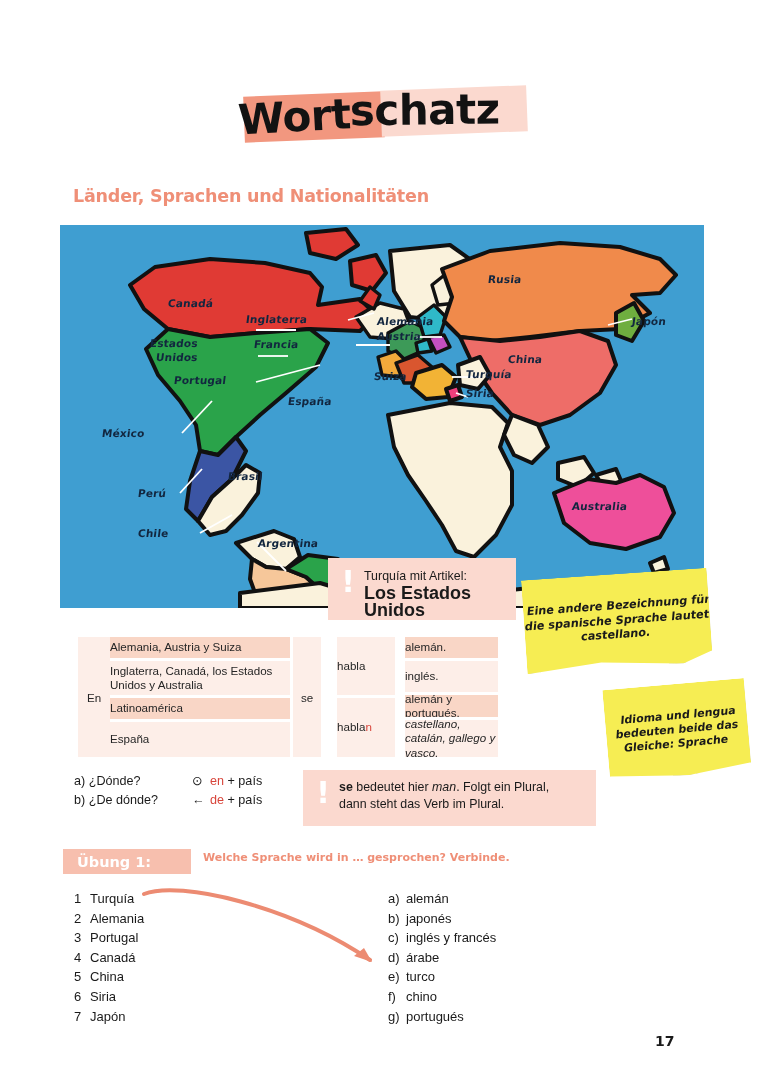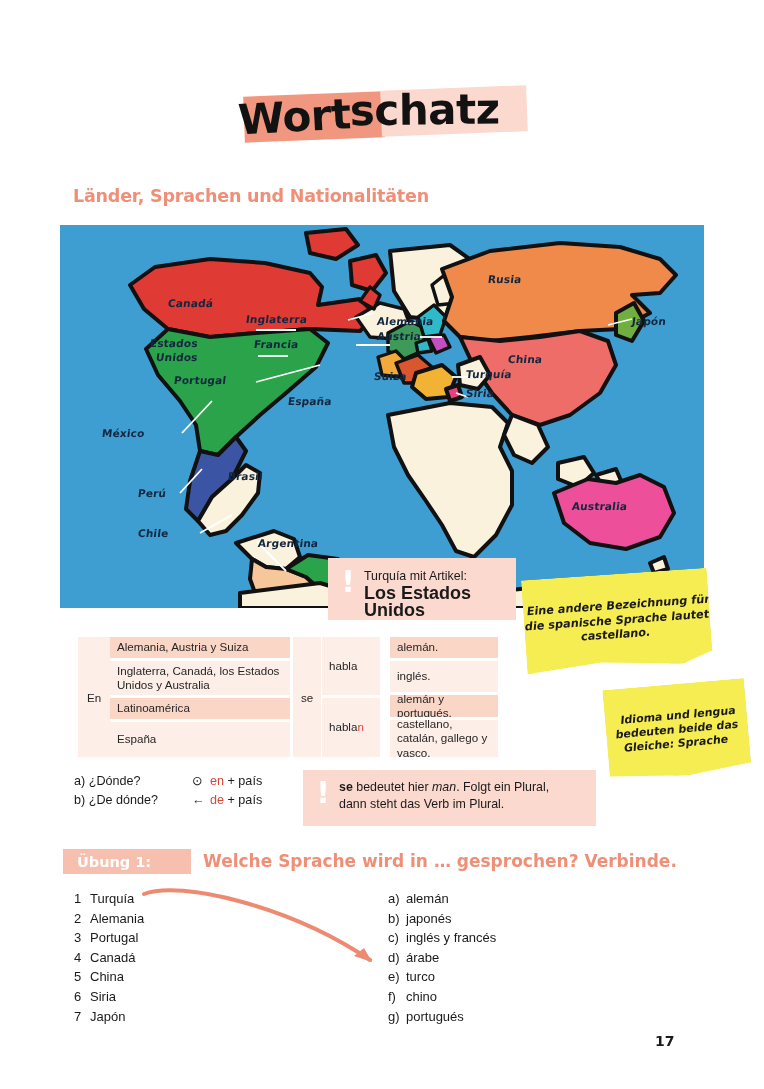--- a/index.html
+++ b/index.html
@@ -105,23 +105,23 @@
     display:flex; font-size:11.6px; color:#262626;
   }
   .conj .cell { background:#fdeee8; }
   .conj .cell.alt { background:#f9d6c6; }
   .conj-col { display:flex; flex-direction:column; }
   .c-en { width:32px; justify-content:center; align-items:center;
           background:#fdeee8; display:flex; }
   .c-places { width:180px; }
   .c-se { width:28px; display:flex; align-items:center; justify-content:center;
           background:#fdeee8; margin-left:3px; }
-  .c-verb { width:58px; margin-left:1px; }
+  .c-verb { width:58px; margin-left:16px; }
   .c-lang { width:auto; flex:1; margin-left:10px; }
-  .conj .r { display:flex; align-items:center; padding:3px 7px; line-height:14.5px; }
+  .conj .r { display:flex; align-items:center; padding:3px 0; line-height:14.5px; }
   .r.h22 { height:22px; }
   .r.h34 { height:34px; }
   .gap { height:3px; background:#ffffff; }
   .red-n { color:#d8443a; }
 
   
   .qblock { position:absolute; left:74px; top:772px; font-size:12.6px; line-height:19px; }
   .qrow { display:flex; }
   .qrow .q { width:118px; }
   .qrow .sym { width:18px; color:#1a1a1a; }
@@ -129,21 +129,21 @@
 
   
   .uebung-badge {
     position:absolute; left:63px; top:849px; width:128px; height:25px;
     background:#f7bfae; color:#ffffff;
     font-family:"DejaVu Sans", sans-serif; font-weight:700; font-size:14.5px;
     display:flex; align-items:center; padding-left:14px;
   }
   .uebung-task {
     position:absolute; left:203px; top:851px;
-    font-family:"DejaVu Sans", sans-serif; font-weight:700; font-size:17px;
+    font-family:"DejaVu Sans", sans-serif; font-weight:700; font-size:11px;
     color:#ef8f77; white-space:nowrap;
   }
 
   
   .ex-left { position:absolute; left:74px; top:889px; font-size:13px; line-height:19.6px; }
   .ex-right { position:absolute; left:388px; top:889px; font-size:13px; line-height:19.6px; }
   .ex-left .row { display:flex; }
   .ex-left .num { width:16px; }
   .ex-right .row { display:flex; }
   .ex-right .let { width:18px; }
@@ -307,21 +307,21 @@
           <span class="red-n">n</span>
         </div>
     </div>
     <div class="conj-col c-lang">
       <div class="r cell alt" style="height:22px;">alemán.</div>
       <div class="gap"></div>
       <div class="r cell" style="height:33px;">inglés.</div>
       <div class="gap"></div>
       <div class="r cell alt" style="height:22px;">alemán y portugués.</div>
       <div class="gap"></div>
-      <div class="r cell" style="height:37px;">castellano, catalán, gallego y vasco.</div>
+      <div class="r cell" style="height:37px;font-style:italic;">castellano, catalán, gallego y vasco.</div>
     </div>
   </div>
 
   <div class="qblock">
     <div class="qrow">
       <div class="q">a) ¿Dónde?</div>
       <div class="sym">⊙</div>
       <div><span class="prep">en</span> <span>+ país</span></div>
     </div>
     <div class="qrow">

